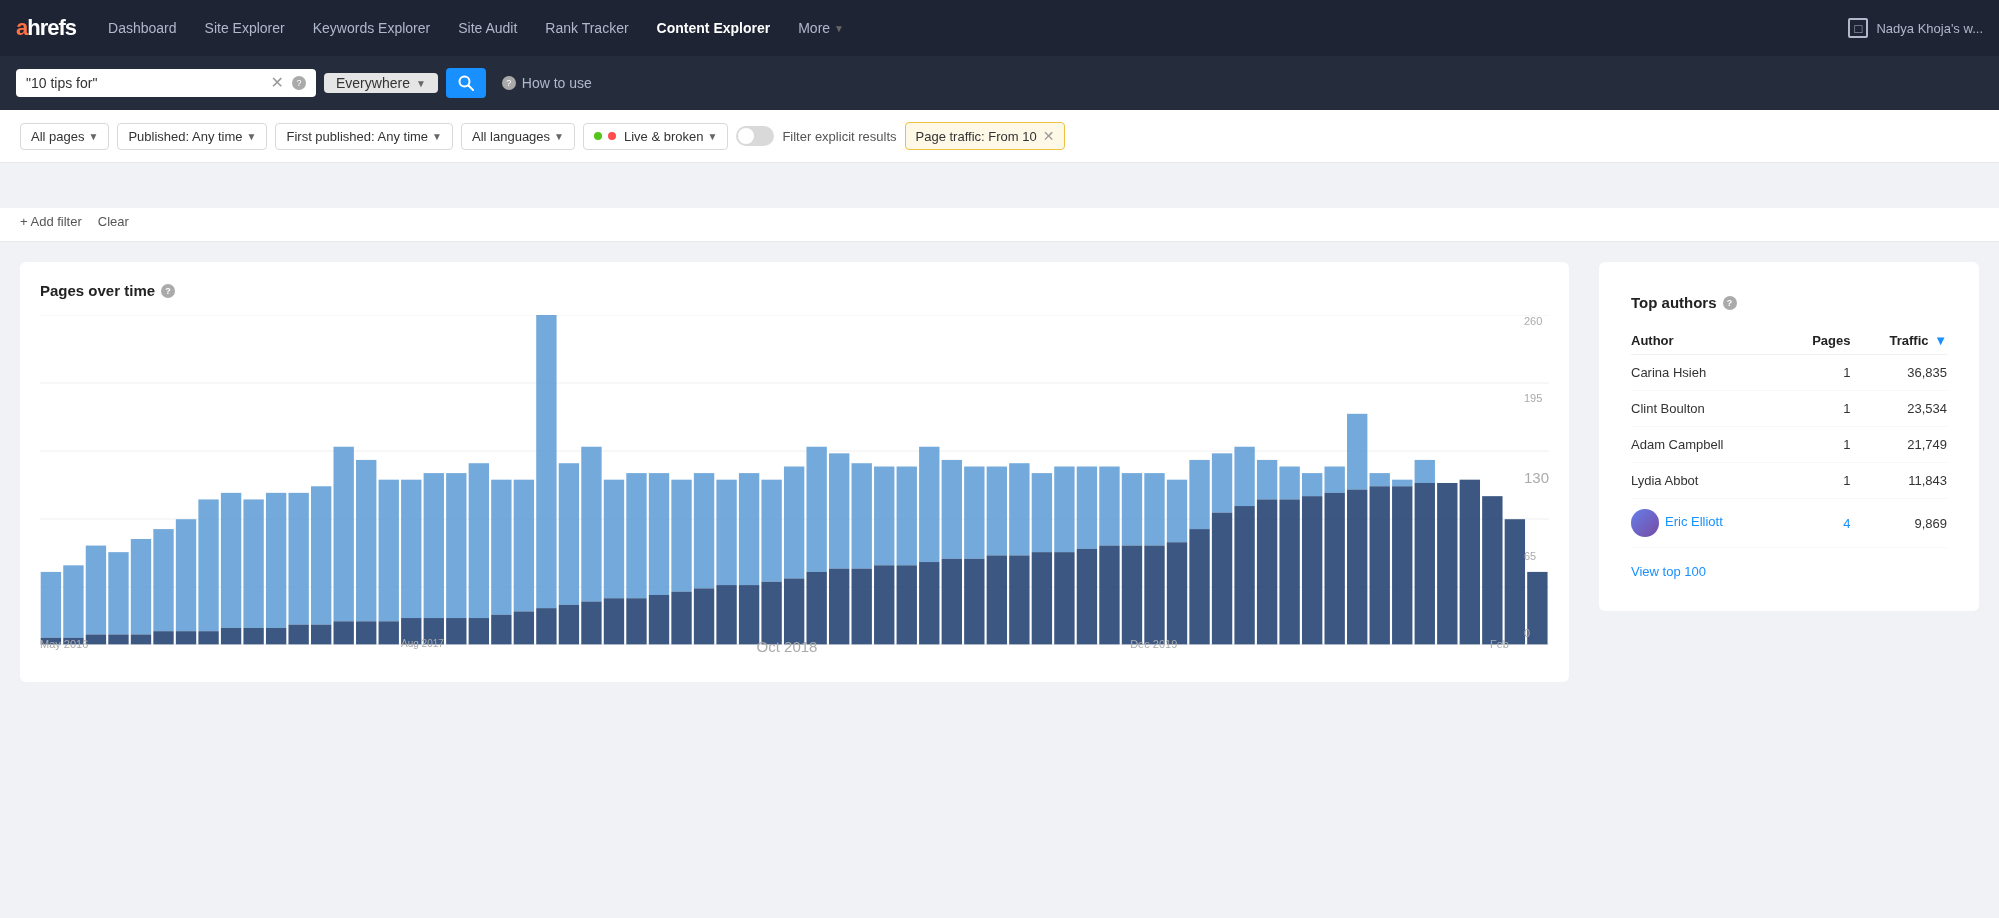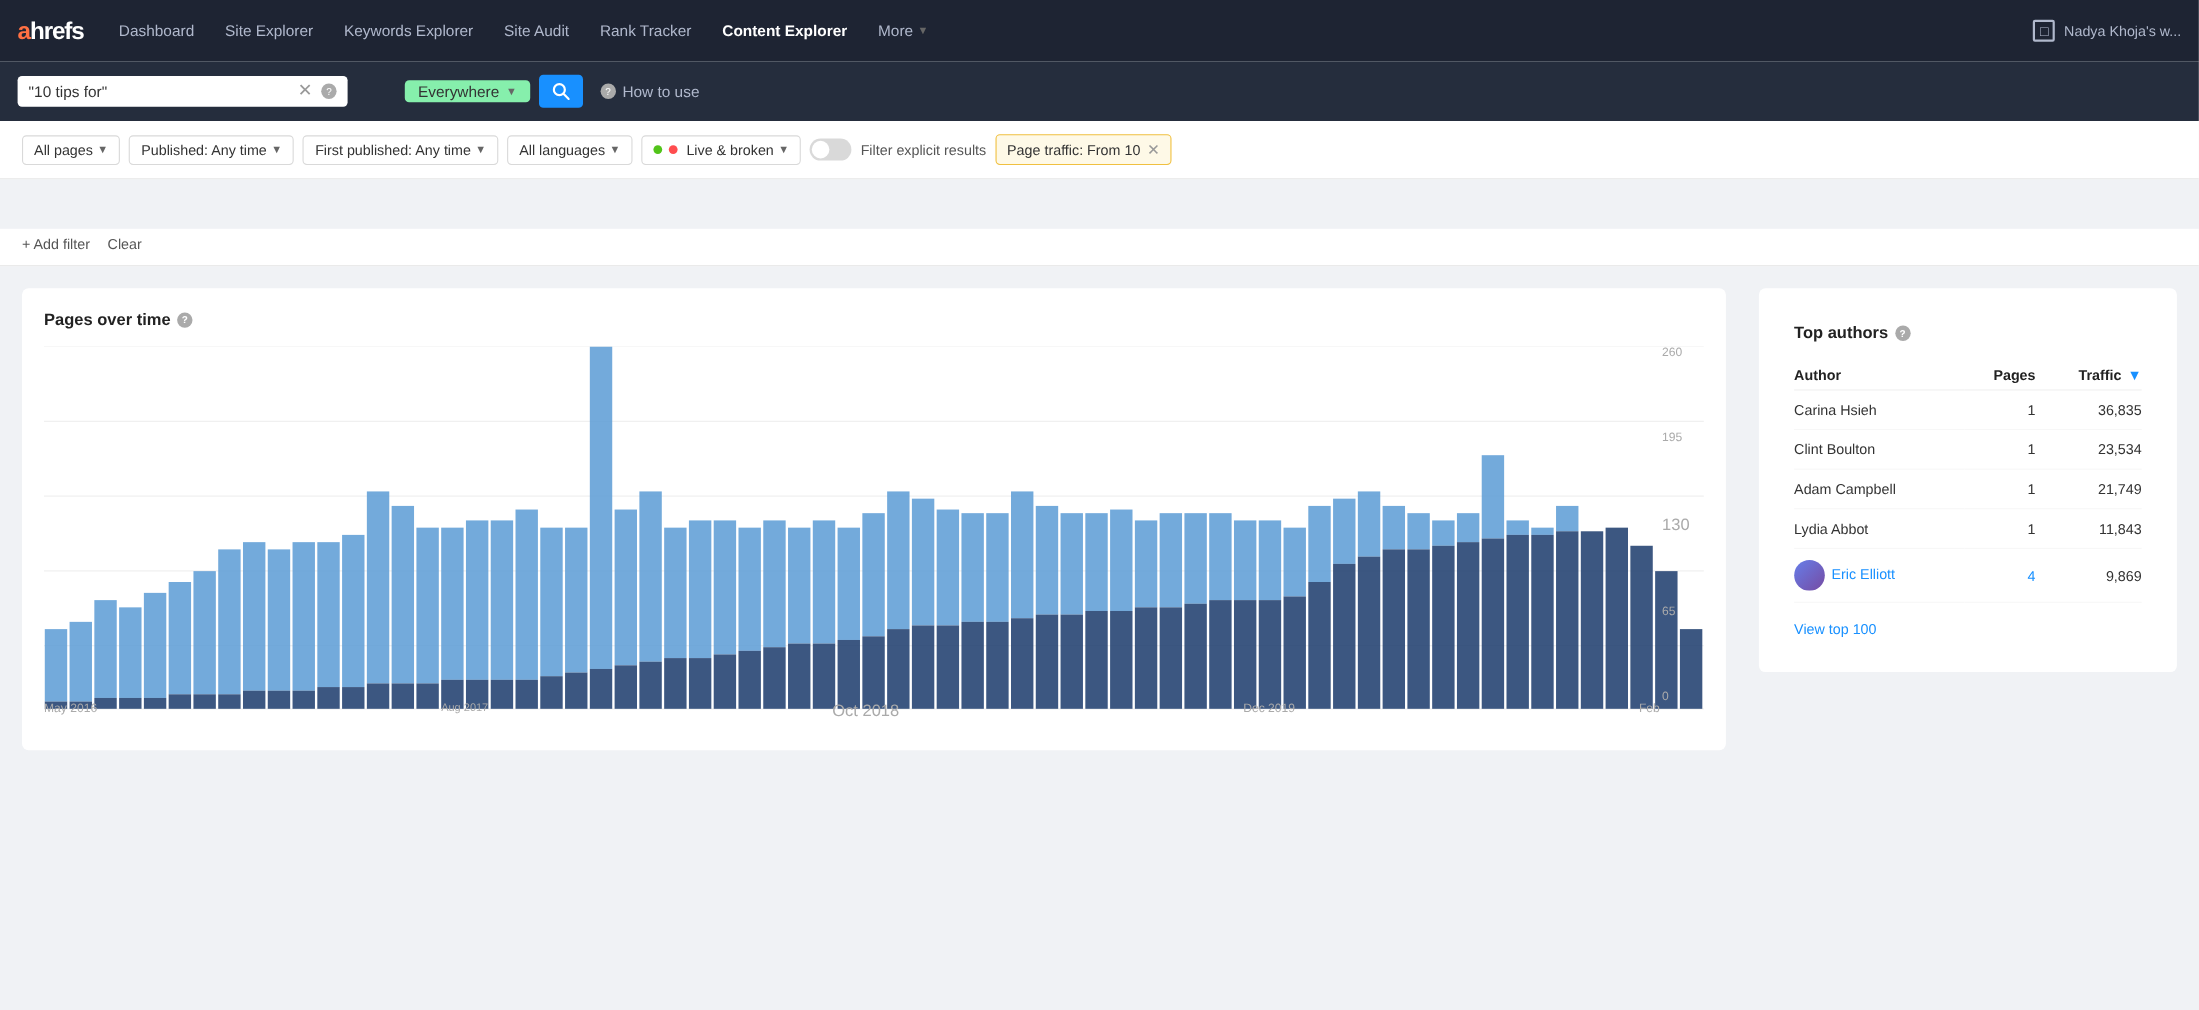--- a/index.html
+++ b/index.html
@@ -93,31 +93,30 @@
       cursor: pointer;
       font-size: 16px;
       line-height: 1;
     }
     .search-help {
       color: #aaa;
       font-size: 14px;
       cursor: pointer;
     }
     .search-scope {
-      background: #86efac;
+      background: #e5e5e5;
       border-radius: 4px;
       padding: 2px 12px;
       display: flex;
       align-items: center;
       gap: 6px;
       cursor: pointer;
       font-size: 14px;
       color: #333;
       border: none;
-      margin-left: 44px;
     }
     .search-go {
       background: #1890ff;
       border: none;
       border-radius: 4px;
       padding: 7px 12px;
       cursor: pointer;
       display: flex;
       align-items: center;
       justify-content: center;
@@ -576,21 +575,21 @@
           <rect x="987.8134328358209" y="161.20000000000002" width="14.171641791044776" height="-6.200000000000017" fill="#5b9bd5" opacity="0.85"></rect>
           <rect x="987.8134328358209" y="155" width="14.171641791044776" height="155" fill="#1a3a6b" opacity="0.85"></rect>
           <rect x="1003.4850746268656" y="173.6" width="14.171641791044776" height="-3.0999999999999943" fill="#5b9bd5" opacity="0.85"></rect>
           <rect x="1003.4850746268656" y="170.5" width="14.171641791044776" height="139.5" fill="#1a3a6b" opacity="0.85"></rect>
           <rect x="1019.1567164179104" y="192.2" width="14.171641791044776" height="0" fill="#5b9bd5" opacity="0.85"></rect>
           <rect x="1019.1567164179104" y="192.2" width="14.171641791044776" height="117.8" fill="#1a3a6b" opacity="0.85"></rect>
           <rect x="1034.8283582089553" y="241.8" width="14.171641791044776" height="0" fill="#5b9bd5" opacity="0.85"></rect>
           <rect x="1034.8283582089553" y="241.8" width="14.171641791044776" height="68.2" fill="#1a3a6b" opacity="0.85"></rect>
         </svg>
       
-      <div style="position:absolute;right:13px;top:0;height:100%;display:flex;flex-direction:column;justify-content:space-between;padding:0 0 16px 0;pointer-events:none;">
+      <div style="position:absolute;right:0;top:0;height:100%;display:flex;flex-direction:column;justify-content:space-between;padding:0 0 16px 0;pointer-events:none;">
         <span style="font-size:11px;color:#aaa;">260</span>
         <span style="font-size:11px;color:#aaa;">195</span>
         <span style="font-size:15px;color:#aaa;text-align:right;">130</span>
         <span style="font-size:11px;color:#aaa;">65</span>
         <span style="font-size:11px;color:#aaa;">0</span>
       </div>
       
       <div style="position:absolute;bottom:0;left:0;right:40px;display:flex;justify-content:space-between;pointer-events:none;">
         <span style="font-size:11px;color:#aaa;">May 2016</span>
         <span style="font-size:10px;color:#aaa;">Aug 2017</span>

